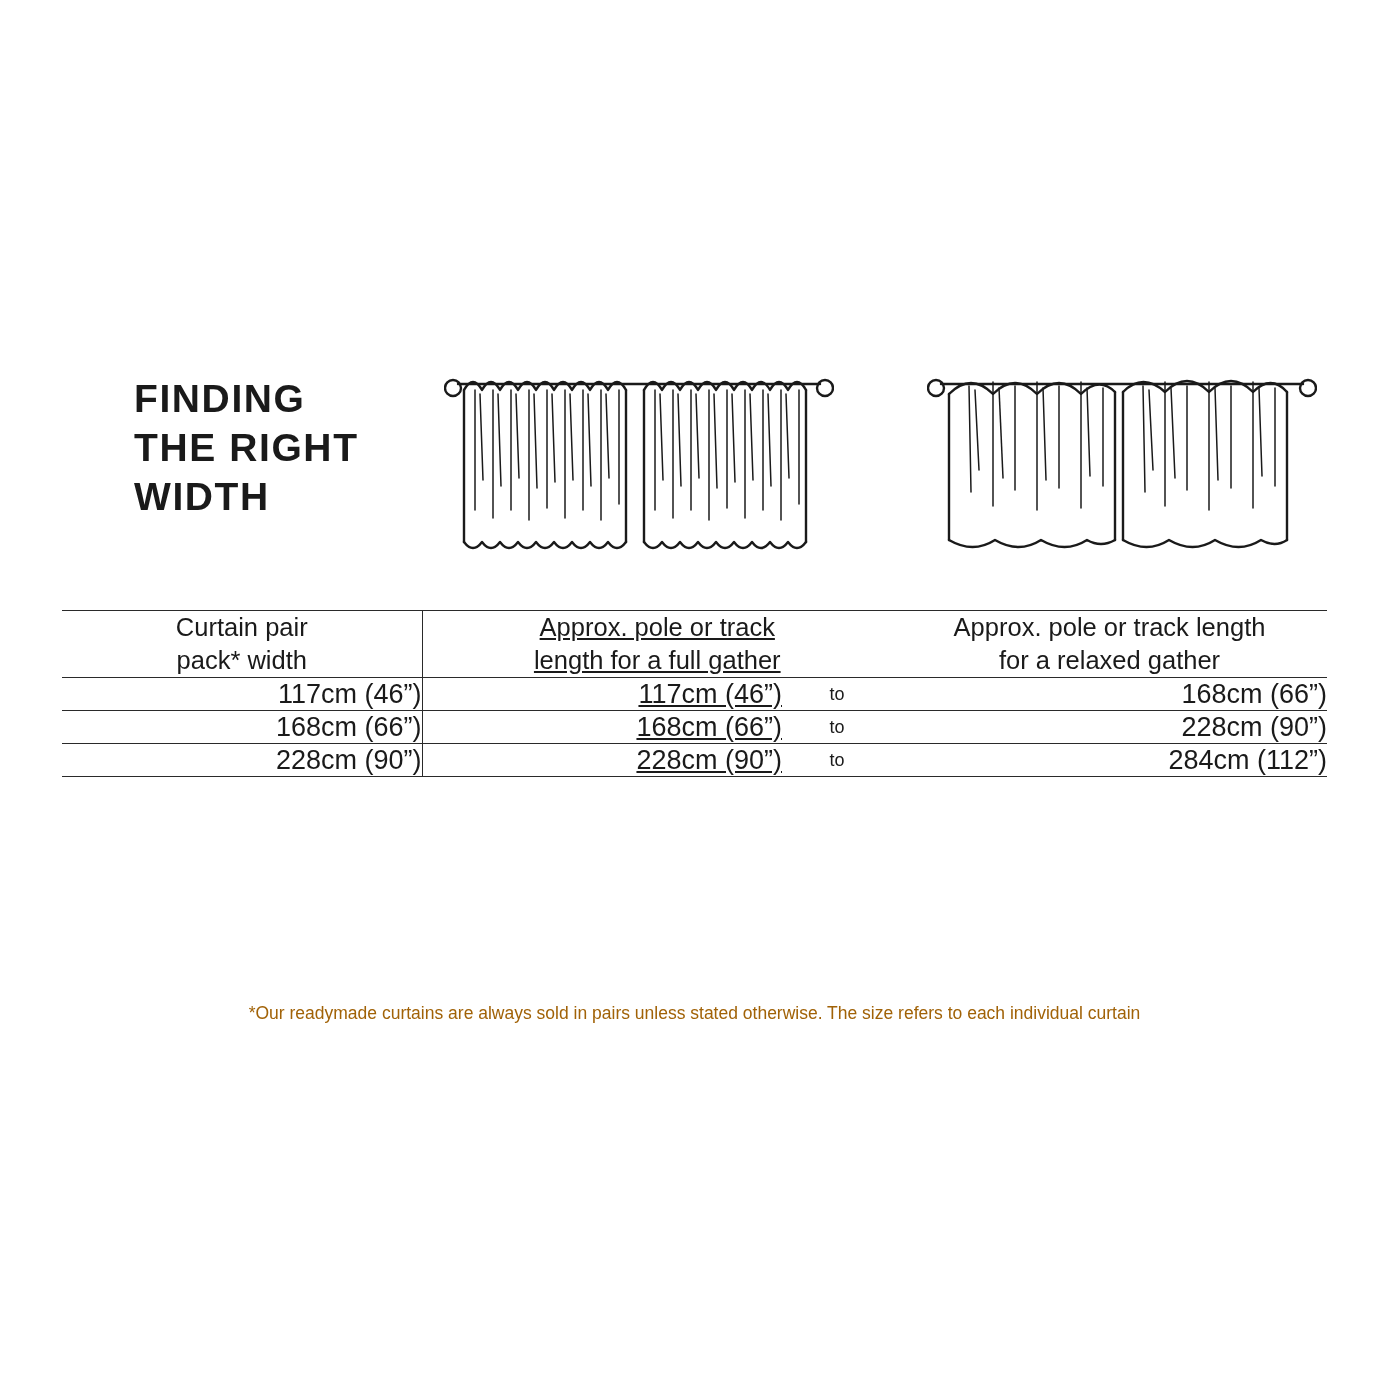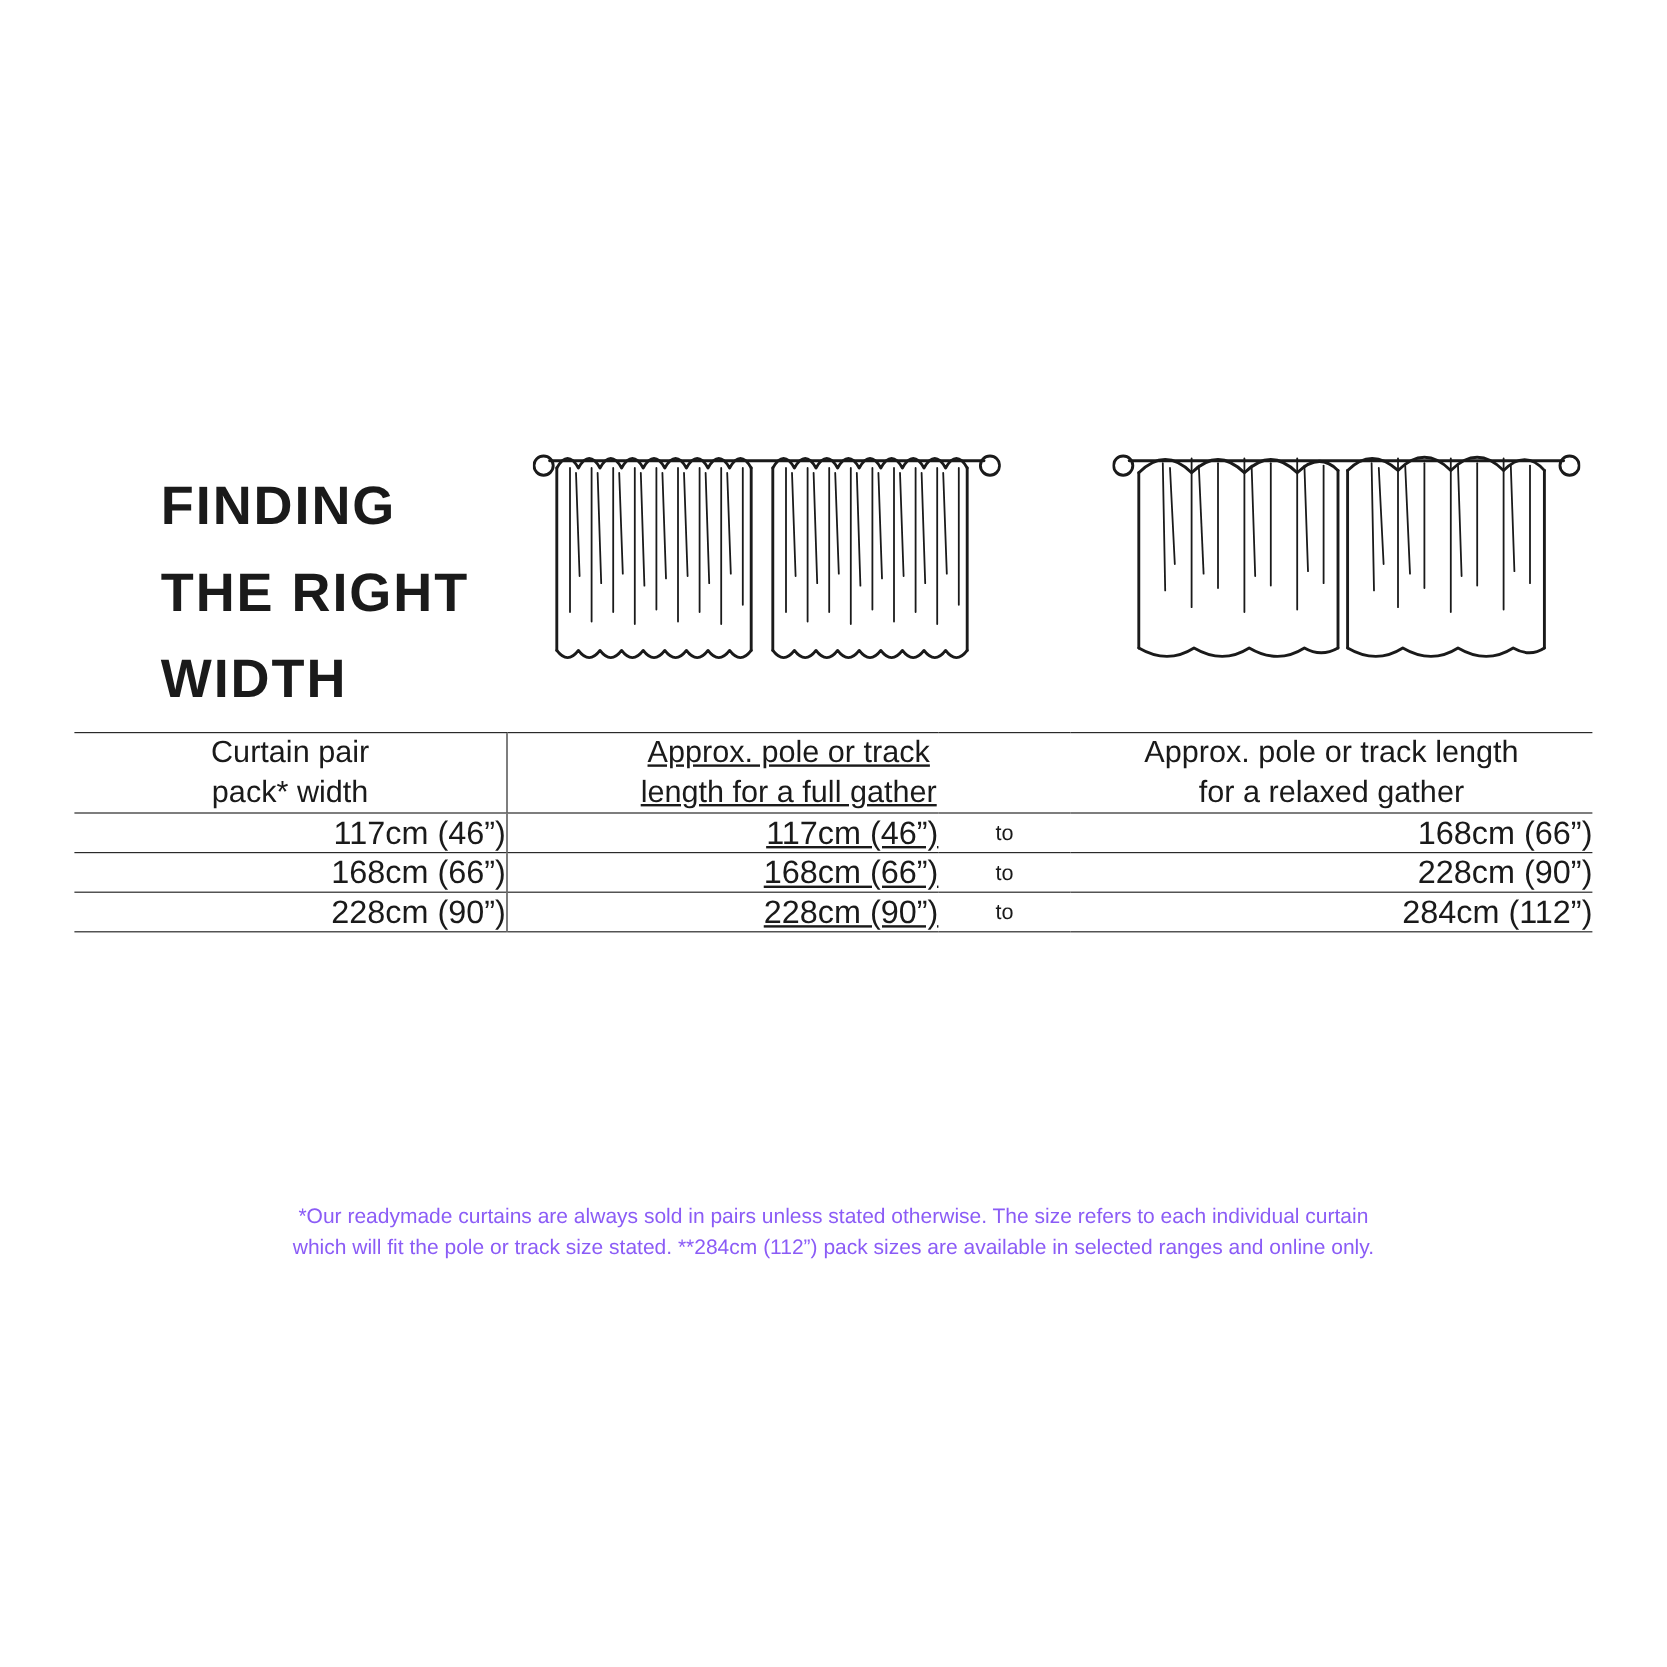--- a/index.html
+++ b/index.html
@@ -36,27 +36,26 @@
     align-items: flex-start;
   }
 
   .title-block {
     width: 300px;
     padding-left: 72px;
     box-sizing: border-box;
     padding-top: 14px;
   }
   .title-block .line {
-    font-size: 45px;
+    font-size: 39px;
     font-weight: bold;
     letter-spacing: 1.6px;
     line-height: 49px;
     color: #1a1a1a;
     white-space: nowrap;
-    margin-top: 23px;
   }
 
   .illus-wrap {
     flex: 1;
     display: flex;
     justify-content: space-between;
     padding-left: 82px;
     padding-right: 10px;
     box-sizing: border-box;
   }
@@ -120,21 +119,21 @@
 
   
   .footnote {
     position: absolute;
     left: 62px;
     top: 1000px;
     width: 1265px;
     text-align: center;
     font-size: 17.5px;
     line-height: 26px;
-    color: #8b5cf6;
+    color: #a16207;
     padding: 0 55px;
     box-sizing: border-box;
   }
   .footnote .fl { display: block; }
 
   svg { display: block; }
 </style>
 </head>
 <body>
 
@@ -312,16 +311,15 @@
           <td class="hline" style="height:0"></td>
           <td class="hline" style="height:0"></td>
           <td class="hline" style="height:0"></td>
         </tr>
       </tbody>
     </table>
   </div>
 
   <div class="footnote">
     <span class="fl">*Our readymade curtains are always sold in pairs unless stated otherwise. The size refers to each individual curtain</span>
-    <span class="fl">which will fit the pole or track size stated. **284cm (112”) pack sizes are available in selected ranges and online only.</span>
   </div>
 
 </div>
 
 </body></html>

